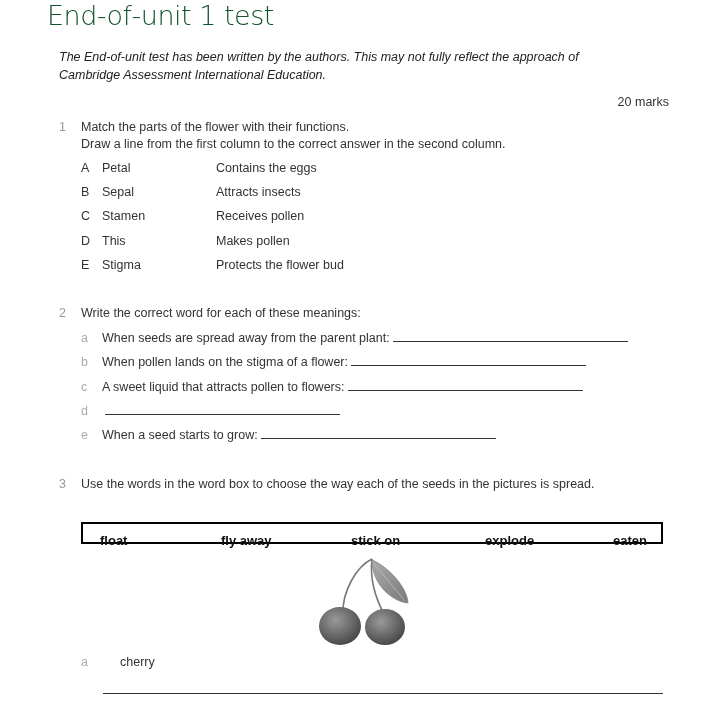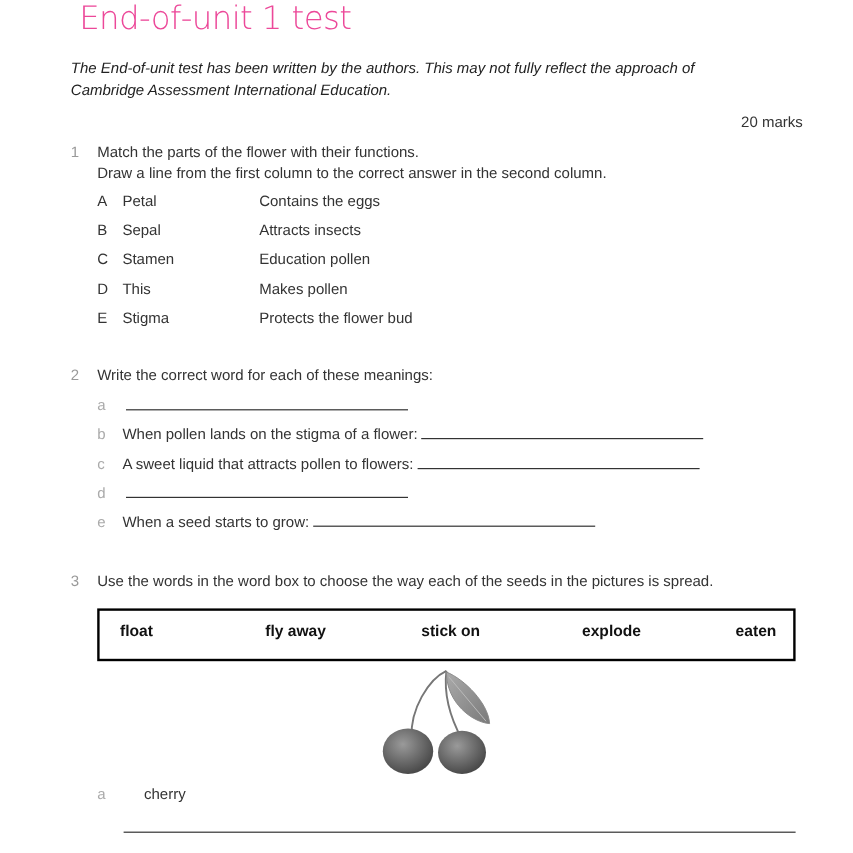--- a/index.html
+++ b/index.html
@@ -1,26 +1,26 @@
 <!DOCTYPE html>
 <html><head>
 <meta charset="utf-8">
 <style>
   html, body { margin:0; padding:0; background:#ffffff; }
   body { width:711px; height:711px; position:relative; overflow:hidden;
          font-family:"Liberation Sans", sans-serif; color:#333; }
   .abs { position:absolute; white-space:nowrap; }
-  .title { left:66px; top:0px; font-size:27px; color:#ec4899; font-family:"DejaVu Sans", sans-serif; font-weight:300; letter-spacing:-0.5px; }
+  .title { left:47px; top:0px; font-size:27px; color:#14532d; font-family:"DejaVu Sans", sans-serif; font-weight:300; letter-spacing:-0.5px; }
   .intro { left:59px; font-size:12.5px; font-style:italic; color:#222;text-align:center; }
   .marks { right:42px; top:95px; font-size:12.5px; color:#333; }
   .qnum { font-size:12.5px; color:#999; }
   .qtext { font-size:12.5px; color:#333; }
   .sub { font-size:12.5px; color:#aaa; }
   .line { display:inline-block; border-bottom:1px solid #333; height:10px; vertical-align:baseline; margin-left:3px; }
-  .wordbox { position:absolute; left:81px; top:507px; width:582px; height:44px; border:2px solid #000; box-sizing:border-box; }
+  .wordbox { position:absolute; left:81px; top:522px; width:582px; height:22px; border:2px solid #000; box-sizing:border-box; }
   .word { position:absolute; top:9px; font-size:13px; font-weight:bold; color:#111; }
   .answerline { position:absolute; left:103px; top:693px; width:560px; border-bottom:1px solid #333; }
 </style>
 </head>
 <body>
 
 <div class="abs title">End-of-unit 1 test</div>
 <div class="abs intro" style="top:50px">The End-of-unit test has been written by the authors. This may not fully reflect the approach of</div>
 <div class="abs intro" style="top:68px">Cambridge Assessment International Education.</div>
 <div class="abs marks">20 marks</div>
@@ -33,38 +33,38 @@
   <div class="abs qtext" style="left:81px;top:161px">A</div>
   <div class="abs qtext" style="left:102px;top:161px">Petal</div>
   <div class="abs qtext" style="left:216px;top:161px">Contains the eggs</div>
 
   <div class="abs qtext" style="left:81px;top:185px">B</div>
   <div class="abs qtext" style="left:102px;top:185px">Sepal</div>
   <div class="abs qtext" style="left:216px;top:185px">Attracts insects</div>
 
   <div class="abs qtext" style="left:81px;top:209px">C</div>
   <div class="abs qtext" style="left:102px;top:209px">Stamen</div>
-  <div class="abs qtext" style="left:216px;top:209px">Education pollen</div>
+  <div class="abs qtext" style="left:216px;top:209px">Receives pollen</div>
 
   <div class="abs qtext" style="left:81px;top:234px">D</div>
   <div class="abs qtext" style="left:102px;top:234px">This</div>
   <div class="abs qtext" style="left:216px;top:234px">Makes pollen</div>
 
   <div class="abs qtext" style="left:81px;top:258px">E</div>
   <div class="abs qtext" style="left:102px;top:258px">Stigma</div>
   <div class="abs qtext" style="left:216px;top:258px">Protects the flower bud</div>
 </div>
 
 <div>
   <div class="abs qnum" style="left:59px;top:306px">2</div>
   <div class="abs qtext" style="left:81px;top:306px">Write the correct word for each of these meanings:</div>
 
   <div class="abs sub" style="left:81px;top:331px">a</div>
   <div class="abs qtext" style="left:102px;top:331px">
-    <span class="line" style="width:235px"></span>
+    <span>When seeds are spread away from the parent plant:</span><span class="line" style="width:235px"></span>
   </div>
 
   <div class="abs sub" style="left:81px;top:355px">b</div>
   <div class="abs qtext" style="left:102px;top:355px">
     <span>When pollen lands on the stigma of a flower:</span><span class="line" style="width:235px"></span>
   </div>
 
   <div class="abs sub" style="left:81px;top:380px">c</div>
   <div class="abs qtext" style="left:102px;top:380px">
     <span>A sweet liquid that attracts pollen to flowers:</span><span class="line" style="width:235px"></span>

